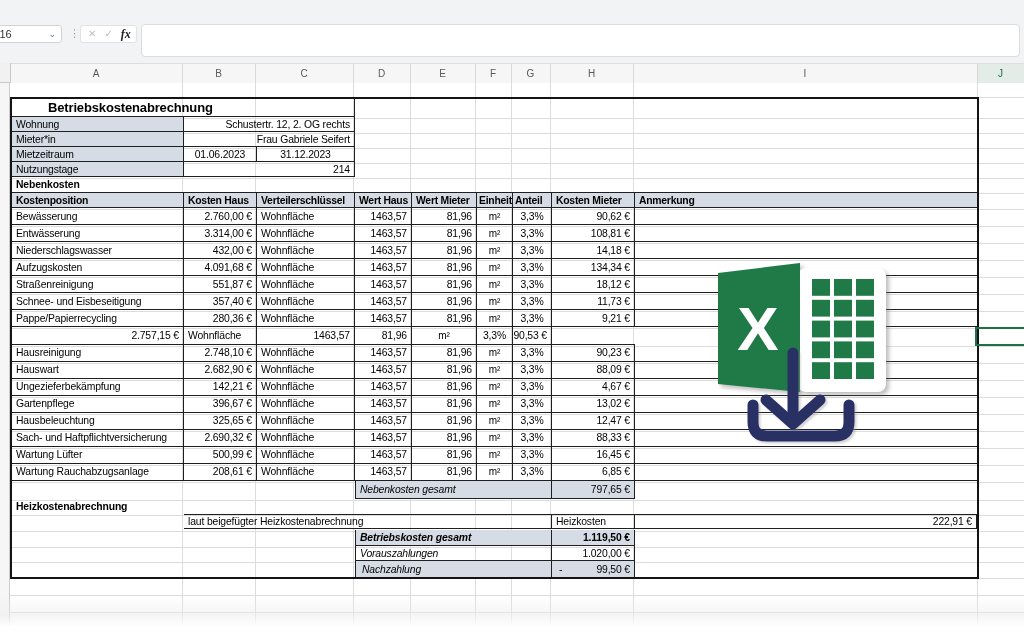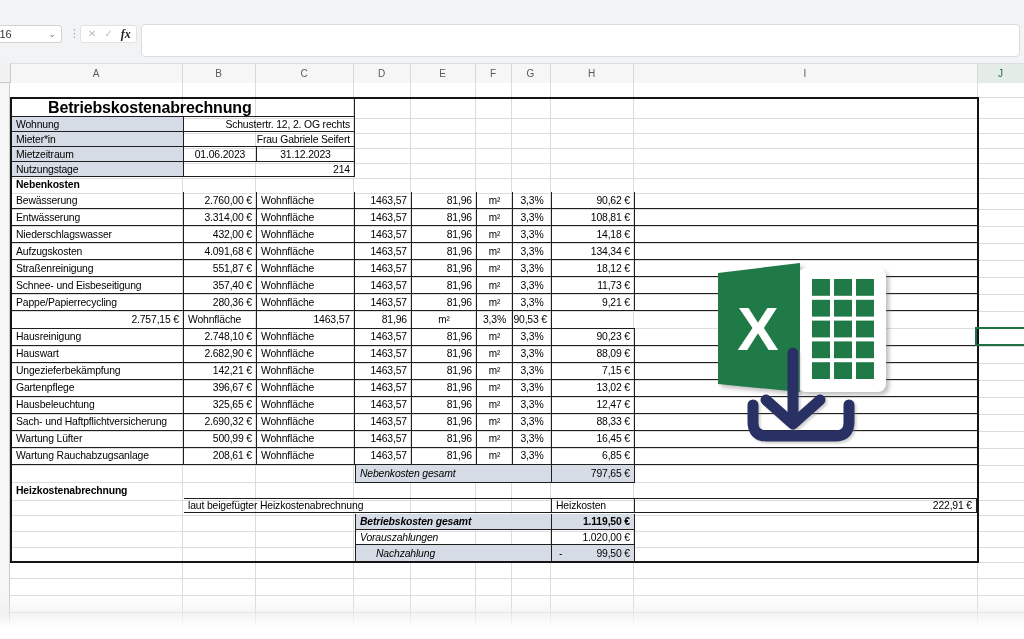--- a/index.html
+++ b/index.html
@@ -47,21 +47,21 @@
   .pl{padding-left:4px;}
   .pr{padding-right:4px;justify-content:flex-end;}
   .ctr{justify-content:center;}
   .bold{font-weight:bold;}
   .shade{background:#d6dce5;}
   .bb{border-bottom:1px solid #1f1f1f;}
   .br{border-right:1px solid #1f1f1f;}
   .bt{border-top:1px solid #1f1f1f;}
   .bl{border-left:1px solid #1f1f1f;font-style:italic;}
   .r-title{height:18px;}
-  .r-title .cell{font-size:16px;padding-left:36px;}
+  .r-title .cell{font-size:13px;padding-left:36px;}
   .r-info{height:15px;}
   .r-neben{height:15px;}
   .r-head{height:16px;}
   .r-head .cell{letter-spacing:-0.25px;}
   .pl1{padding-left:2px;}
   .trow{height:17.07px;}
   .unit{font-size:10px;}
   .r-total{height:18px;}
   .r-heizsec{height:15px;}
   .r-heizk{height:16px;}
@@ -199,20 +199,31 @@
         <div class="cell pl shade br bb">Nutzungstage</div>
         <div class="cell pr br bb" style="grid-column:2/4">214</div>
         <div class="cell" style="grid-column:4/10"></div>
       </div>
 
       <div class="grid-row r-neben">
         <div class="cell pl bold">Nebenkosten</div>
         <div class="cell" style="grid-column:2/10"></div>
       </div>
 
+      <div class="grid-row r-head">
+        <div class="cell pl bold shade br bb bt">Kostenposition</div>
+        <div class="cell pl bold shade br bb bt">Kosten Haus</div>
+        <div class="cell pl bold shade br bb bt">Verteilerschlüssel</div>
+        <div class="cell pl bold shade br bb bt">Wert Haus</div>
+        <div class="cell pl bold shade br bb bt">Wert Mieter</div>
+        <div class="cell pl1 bold shade br bb bt">Einheit</div>
+        <div class="cell pl1 bold shade br bb bt">Anteil</div>
+        <div class="cell pl bold shade br bb bt">Kosten Mieter</div>
+        <div class="cell pl bold shade bb bt">Anmerkung</div>
+      </div>
 
       <div id="data-rows">
           <div class="grid-row trow">
     <div class="cell pl br bb">Bewässerung</div>
     <div class="cell pr br bb">2.760,00 €</div>
     <div class="cell pl br bb">Wohnfläche</div>
     <div class="cell pr br bb">1463,57</div>
     <div class="cell pr br bb">81,96</div>
     <div class="cell ctr unit br bb">m²</div>
     <div class="cell ctr br bb">3,3%</div>
@@ -318,21 +329,21 @@
     <div class="cell bb"></div>
   </div>
           <div class="grid-row trow">
     <div class="cell pl br bb">Ungezieferbekämpfung</div>
     <div class="cell pr br bb">142,21 €</div>
     <div class="cell pl br bb">Wohnfläche</div>
     <div class="cell pr br bb">1463,57</div>
     <div class="cell pr br bb">81,96</div>
     <div class="cell ctr unit br bb">m²</div>
     <div class="cell ctr br bb">3,3%</div>
-    <div class="cell pr br bb">7,15 €</div>
+    <div class="cell pr br bb">4,67 €</div>
     <div class="cell bb"></div>
   </div>
           <div class="grid-row trow">
     <div class="cell pl br bb">Gartenpflege</div>
     <div class="cell pr br bb">396,67 €</div>
     <div class="cell pl br bb">Wohnfläche</div>
     <div class="cell pr br bb">1463,57</div>
     <div class="cell pr br bb">81,96</div>
     <div class="cell ctr unit br bb">m²</div>
     <div class="cell ctr br bb">3,3%</div>
@@ -413,21 +424,21 @@
 
       <div class="grid-row r-vor">
         <div class="cell" style="grid-column:1/4"></div>
         <div class="cell pl bl br bb" style="grid-column:4/8">Vorauszahlungen</div>
         <div class="cell pr br bb">1.020,00 €</div>
         <div class="cell"></div>
       </div>
 
       <div class="grid-row r-nach">
         <div class="cell" style="grid-column:1/4"></div>
-        <div class="cell shade bl br" style="grid-column:4/8;padding-left:20px">Nachzahlung</div>
+        <div class="cell shade bl br" style="grid-column:4/8;padding-left:6px">Nachzahlung</div>
         <div class="cell shade split br">
           <span>-</span>
           <span>99,50 €</span>
         </div>
         <div class="cell"></div>
       </div>
 
     </div>
 
     <div class="sel-cell"></div>

